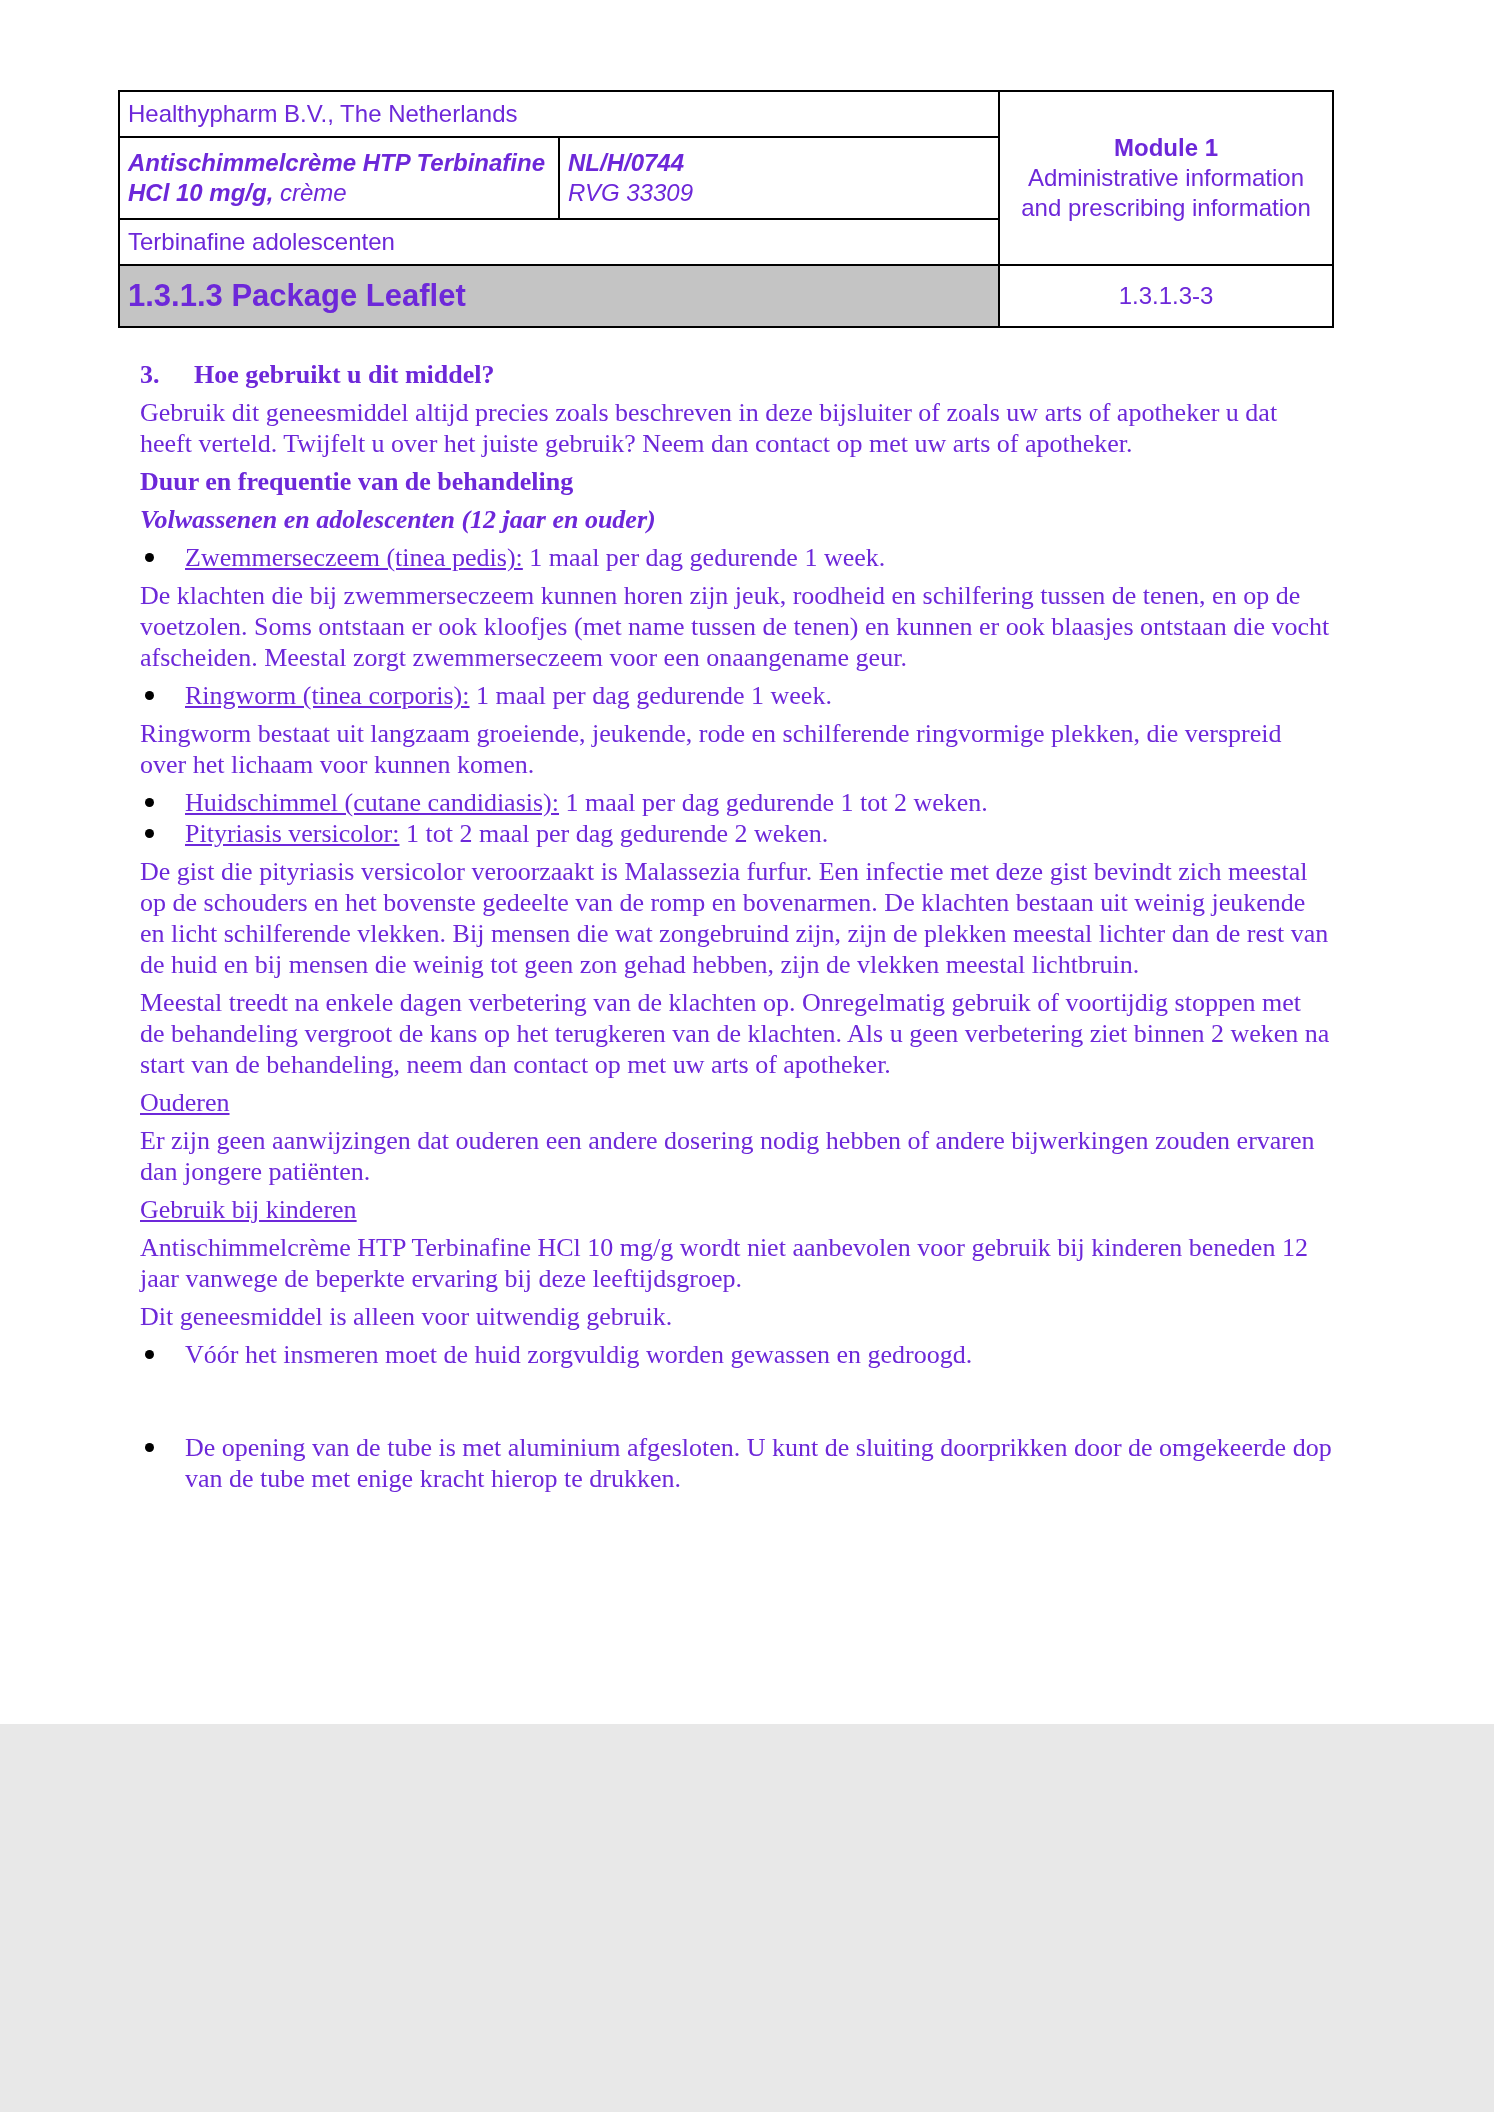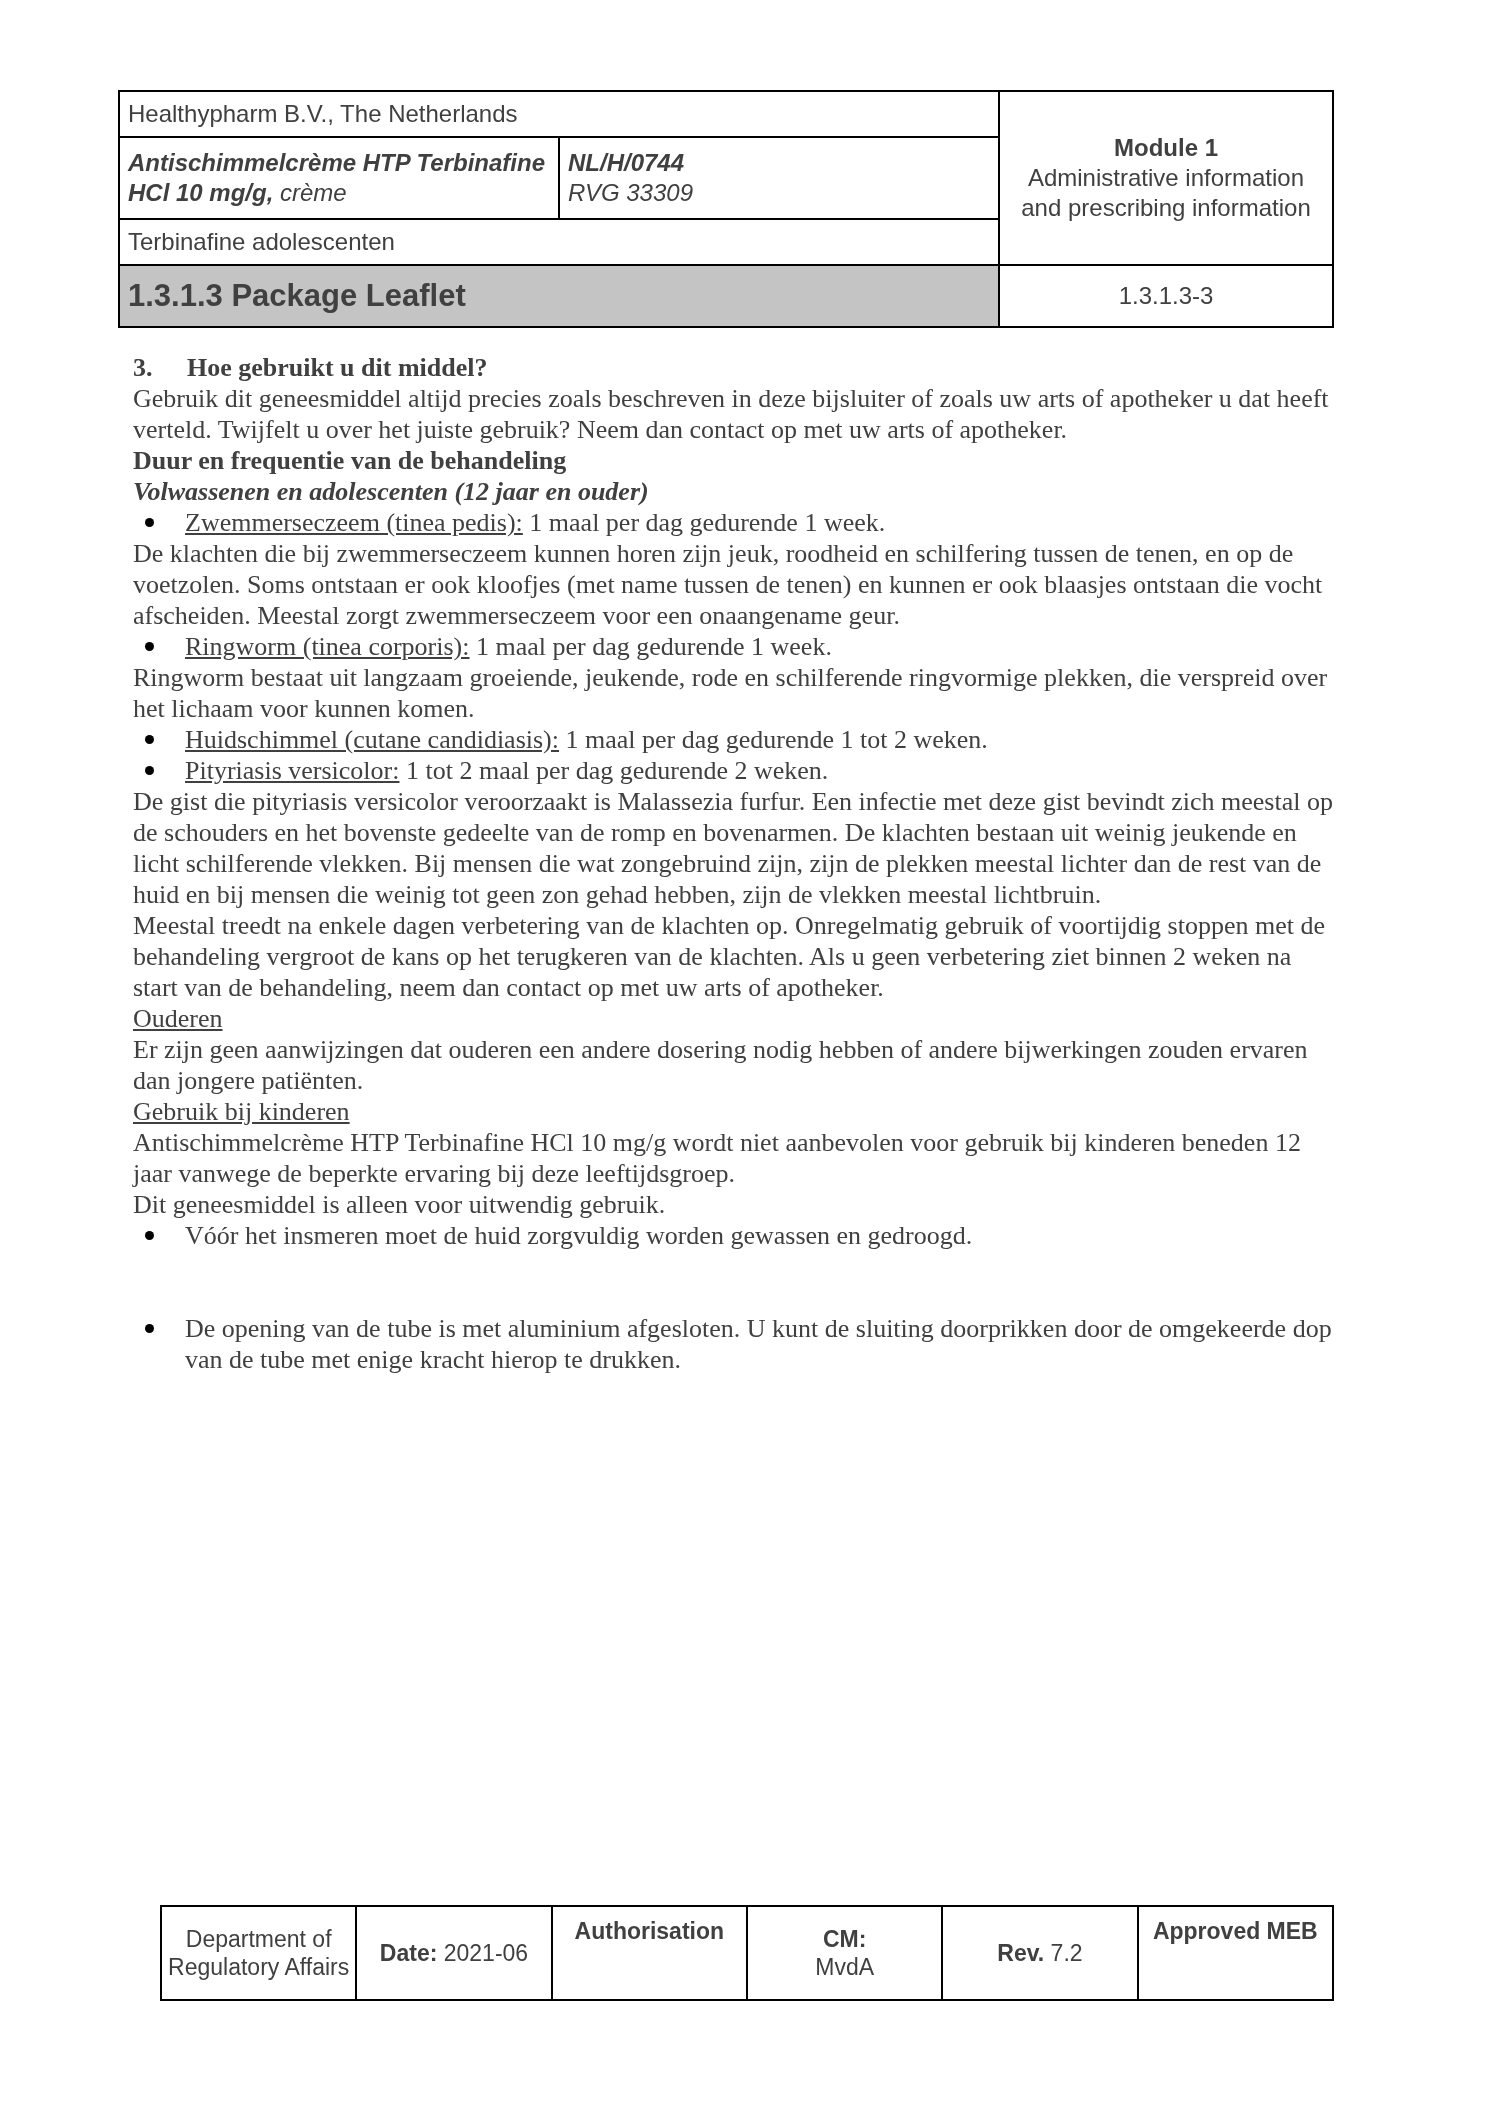--- a/index.html
+++ b/index.html
@@ -1,21 +1,21 @@
 <!DOCTYPE html>
 <html><head>
 <meta charset="utf-8">
 <style>
   html,body { margin:0; padding:0; background:#e8e8e8; }
   .page {
     position:relative;
-    width:1494px; height:2112px;
+    width:1494px; height:1724px;
     background:#ffffff;
     font-family:"Liberation Serif", serif;
-    color:#404040;
+    color:#6d28d9;
     overflow:hidden;
   }
 
   
   .header-table {
     position:absolute; left:118px; top:90px; width:1216px;
     border-collapse:collapse; table-layout:fixed;
     font-family:"Liberation Sans", sans-serif;
     font-size:24px; line-height:30px;
   }
@@ -36,21 +36,21 @@
     background:#c4c4c4; font-weight:bold; font-size:31px; height:52px;
     padding-left:10px;
   }
   .cell-sectioncode { text-align:center; font-size:24px; }
 
   
   .content {
     position:absolute; left:133px; top:352px; width:1205px;
     font-size:26px; line-height:31px;
   }
-  .content p { margin:0; }
+  .content p { margin:7px; }
   .h3-heading { font-weight:bold; margin:0; }
   .h3-num { display:inline-block; width:54px; }
   .para { margin:0; }
   .mt2 { margin-top:62px; }
   .bold-heading { font-weight:bold; }
   .bolditalic-heading { font-weight:bold; font-style:italic; }
   .underline { text-decoration:underline; }
   .bullet-line { position:relative; padding-left:52px; }
   .bullet-dot {
     position:absolute; left:12px; top:11px;

